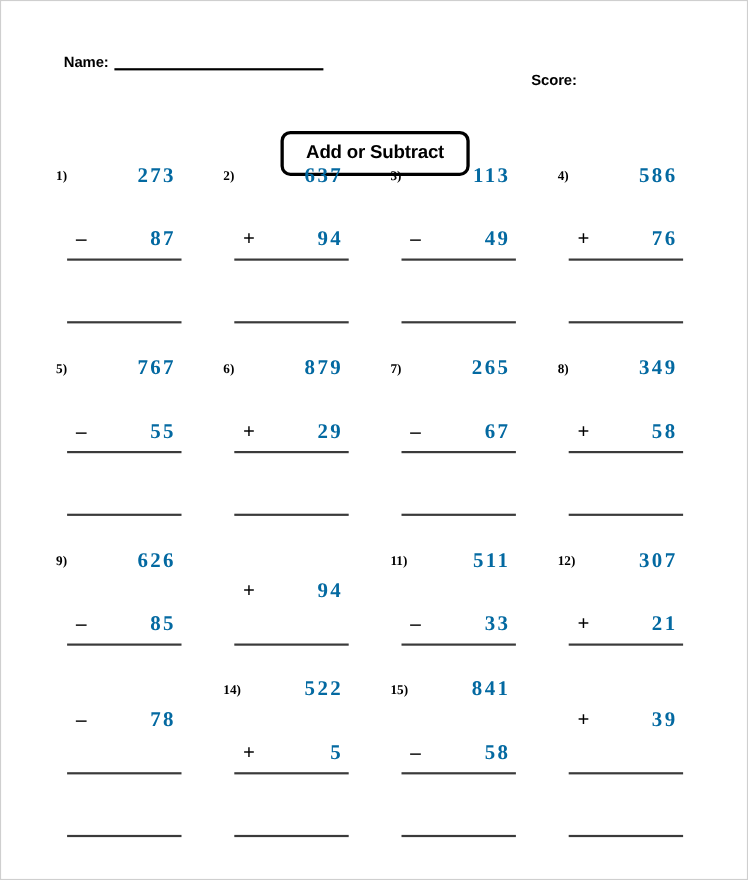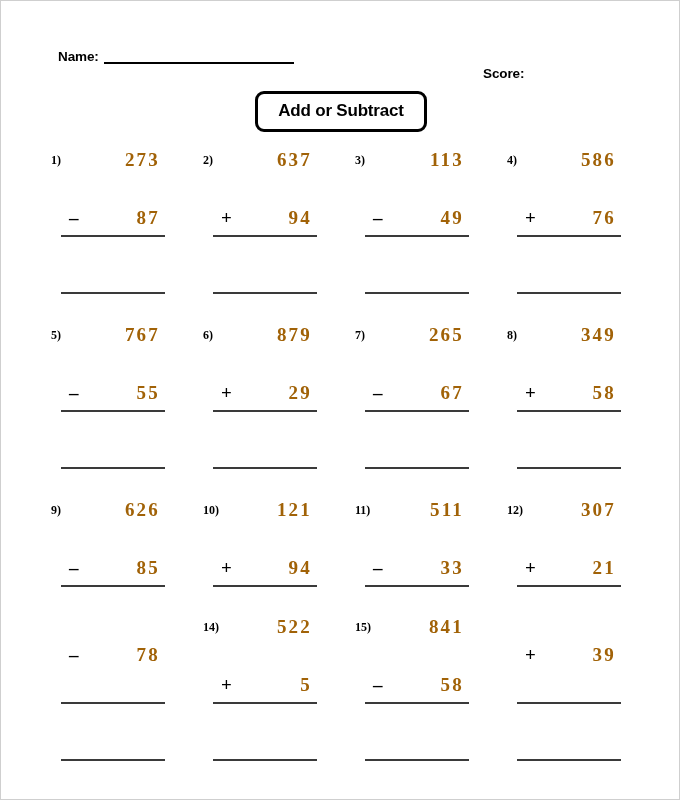--- a/index.html
+++ b/index.html
@@ -69,20 +69,21 @@
     left: 0;
     width: 680px;
     display: flex;
     justify-content: center;
   }
   .title-chip {
     border: 3.5px solid #000000;
     border-radius: 9px;
     padding: 7px 20px 8px 20px;
     background: #ffffff;
+    margin-top: 28px;
   }
   .title-text {
     font-family: "Liberation Sans", sans-serif;
     font-weight: bold;
     font-size: 17px;
     color: #000000;
     letter-spacing: -0.2px;
     line-height: 20px;
     white-space: nowrap;
   }
@@ -123,21 +124,21 @@
     top: 4px;
     font-family: "Liberation Serif", serif;
     font-weight: bold;
     font-size: 12px;
     color: #000000;
   }
   .num {
     font-family: "Liberation Serif", serif;
     font-weight: bold;
     font-size: 19px;
-    color: #a16207;
+    color: #0369a1;
     letter-spacing: 2.2px;
     white-space: nowrap;
     margin-left: 47px;
   }
   .top-num {
     position: absolute;
     right: 16px;
     top: 0;
     line-height: 22px;
   }
@@ -304,24 +305,20 @@
             <span class="pindex">9)</span>
             <span class="num top-num">626</span>
           </div>
           <div class="line-bot">
             <span class="op">–</span>
             <span class="num bot-num">85</span>
           </div>
           <div class="rule rule-bar"></div>
         </div>
         <div class="problem c1">
-          <div class="line-top">
-            <span class="pindex">10)</span>
-            <span class="num top-num">121</span>
-          </div>
           <div class="line-bot">
             <span class="op">+</span>
             <span class="num bot-num">94</span>
           </div>
           <div class="rule rule-bar"></div>
         </div>
         <div class="problem c2">
           <div class="line-top">
             <span class="pindex">11)</span>
             <span class="num top-num">511</span>

